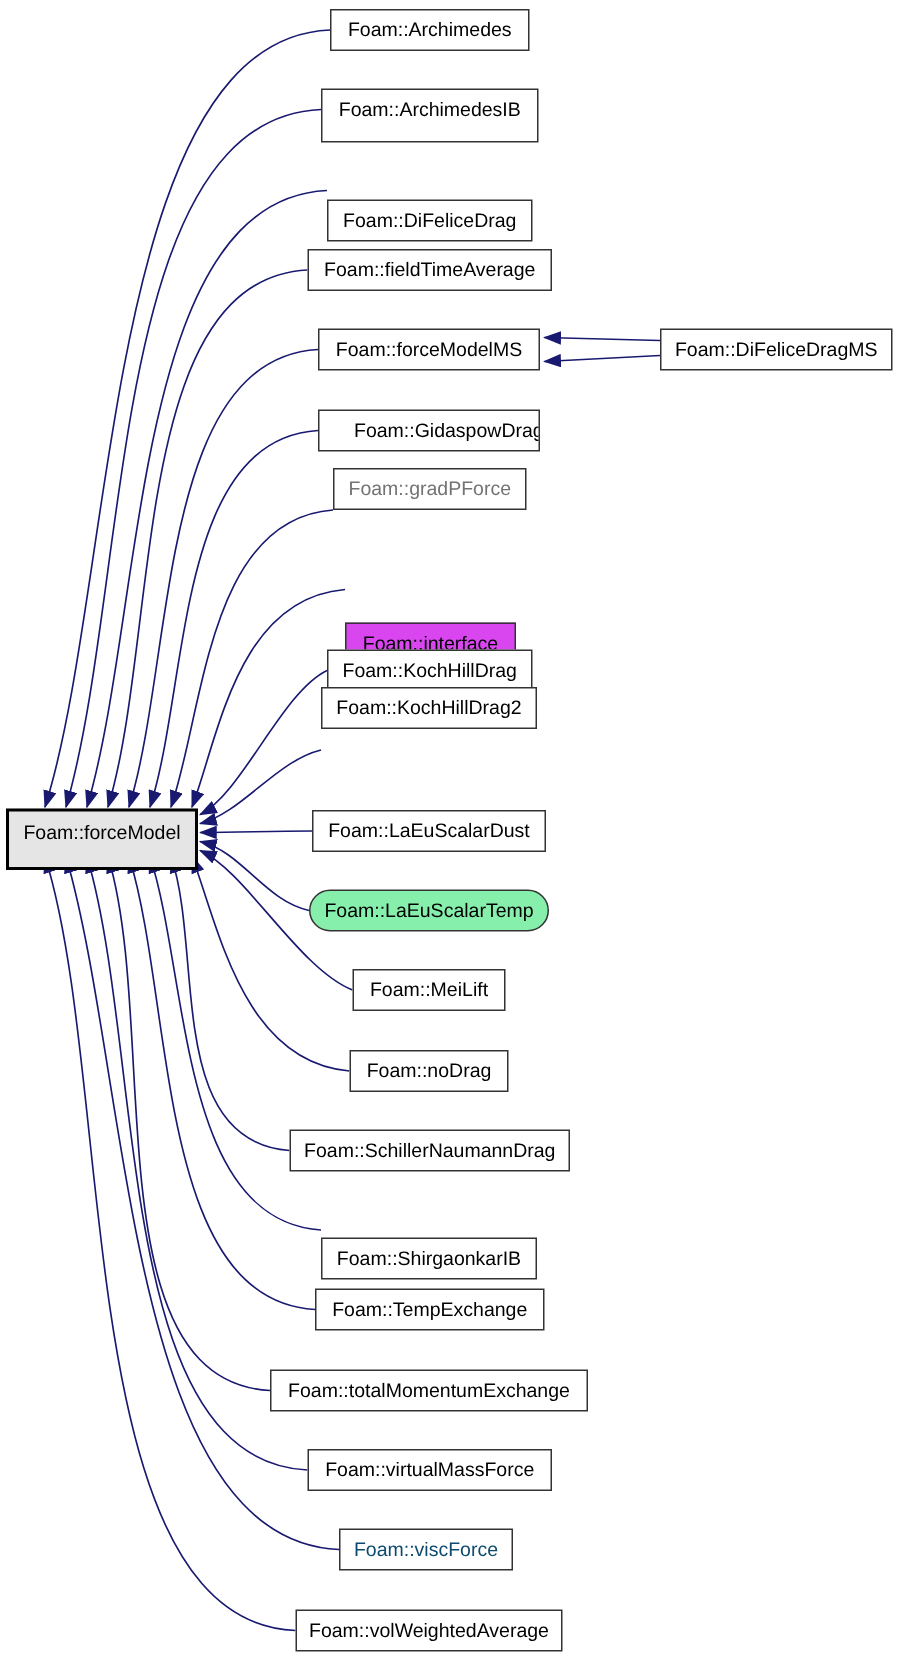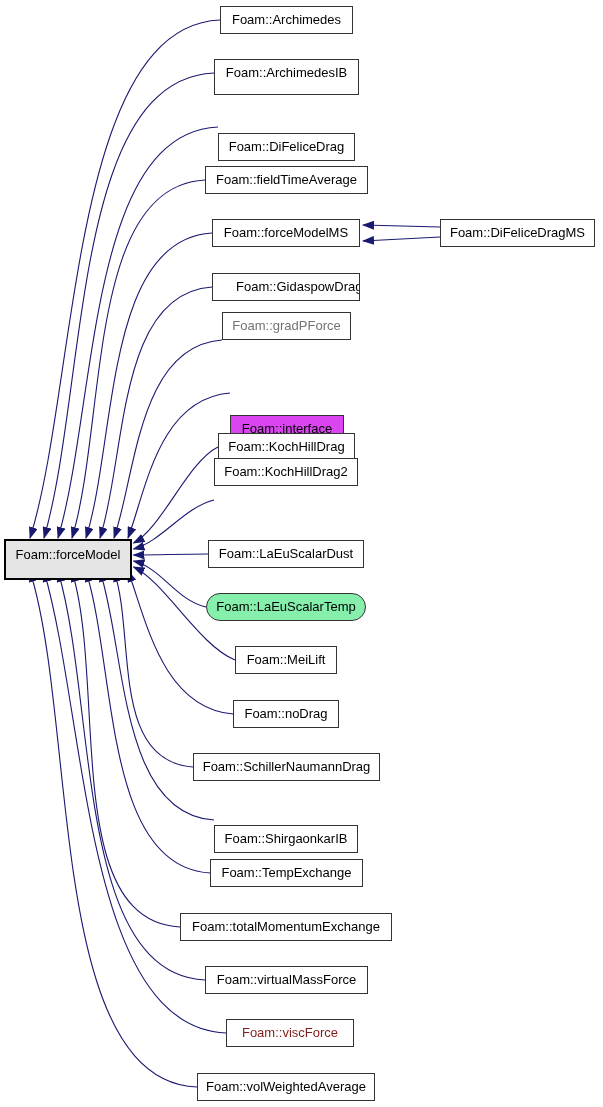--- a/index.html
+++ b/index.html
@@ -83,18 +83,18 @@
       <div class="node derived-node" style="left: 214px; top: 458px; width: 144px; height: 28px; line-height: 26px; background: rgb(255, 255, 255); border-color: rgb(51, 51, 51); color: rgb(0, 0, 0);">Foam::KochHillDrag2</div>
       <div class="node derived-node" style="left: 208px; top: 540px; width: 156px; height: 28px; line-height: 26px; background: rgb(255, 255, 255); border-color: rgb(51, 51, 51); color: rgb(0, 0, 0);">Foam::LaEuScalarDust</div>
       <div class="node derived-node" style="left: 206px; top: 593px; width: 160px; height: 28px; line-height: 26px; background: #86efac; border-color: rgb(51, 51, 51); color: rgb(0, 0, 0); border-radius: 14px;">Foam::LaEuScalarTemp</div>
       <div class="node derived-node" style="left: 235px; top: 646px; width: 102px; height: 28px; line-height: 26px; background: rgb(255, 255, 255); border-color: rgb(51, 51, 51); color: rgb(0, 0, 0);">Foam::MeiLift</div>
       <div class="node derived-node" style="left: 233px; top: 700px; width: 106px; height: 28px; line-height: 26px; background: rgb(255, 255, 255); border-color: rgb(51, 51, 51); color: rgb(0, 0, 0);">Foam::noDrag</div>
       <div class="node derived-node" style="left: 193px; top: 753px; width: 187px; height: 28px; line-height: 26px; background: rgb(255, 255, 255); border-color: rgb(51, 51, 51); color: rgb(0, 0, 0);">Foam::SchillerNaumannDrag</div>
       <div class="node derived-node" style="left: 214px; top: 806px; width: 144px; height: 28px; line-height: 26px; background: rgb(255, 255, 255); border-color: rgb(51, 51, 51); color: rgb(0, 0, 0); margin-top: 19px;">Foam::ShirgaonkarIB</div>
       <div class="node derived-node" style="left: 210px; top: 859px; width: 153px; height: 28px; line-height: 26px; background: rgb(255, 255, 255); border-color: rgb(51, 51, 51); color: rgb(0, 0, 0);">Foam::TempExchange</div>
       <div class="node derived-node" style="left: 180px; top: 913px; width: 212px; height: 28px; line-height: 26px; background: rgb(255, 255, 255); border-color: rgb(51, 51, 51); color: #000000;">Foam::totalMomentumExchange</div>
       <div class="node derived-node" style="left: 205px; top: 966px; width: 163px; height: 28px; line-height: 26px; background: rgb(255, 255, 255); border-color: rgb(51, 51, 51); color: rgb(0, 0, 0);">Foam::virtualMassForce</div>
-      <div class="node derived-node" style="left: 226px; top: 1019px; width: 128px; height: 28px; line-height: 26px; background: rgb(255, 255, 255); border-color: rgb(51, 51, 51); color: #7f1d1d;">Foam::viscForce</div>
+      <div class="node derived-node" style="left: 226px; top: 1019px; width: 116px; height: 28px; line-height: 26px; background: rgb(255, 255, 255); border-color: rgb(51, 51, 51); color: #0c4a6e;">Foam::viscForce</div>
       <div class="node derived-node" style="left: 197px; top: 1073px; width: 178px; height: 28px; line-height: 26px; background: rgb(255, 255, 255); border-color: rgb(51, 51, 51); color: rgb(0, 0, 0);">Foam::volWeightedAverage</div>
       <div class="node derived-node" style="left: 440px; top: 219px; width: 155px; height: 28px; line-height: 26px; background: rgb(255, 255, 255); border-color: rgb(51, 51, 51); color: #000000;">Foam::DiFeliceDragMS</div>
       <div class="node base-node" style="left: 4px; top: 539px; width: 128px; height: 41px; line-height: 27px; background: #e5e5e5; border-color: rgb(0, 0, 0); color: rgb(0, 0, 0);">Foam::forceModel</div>
     </div>
 </div>
 
 </body></html>

